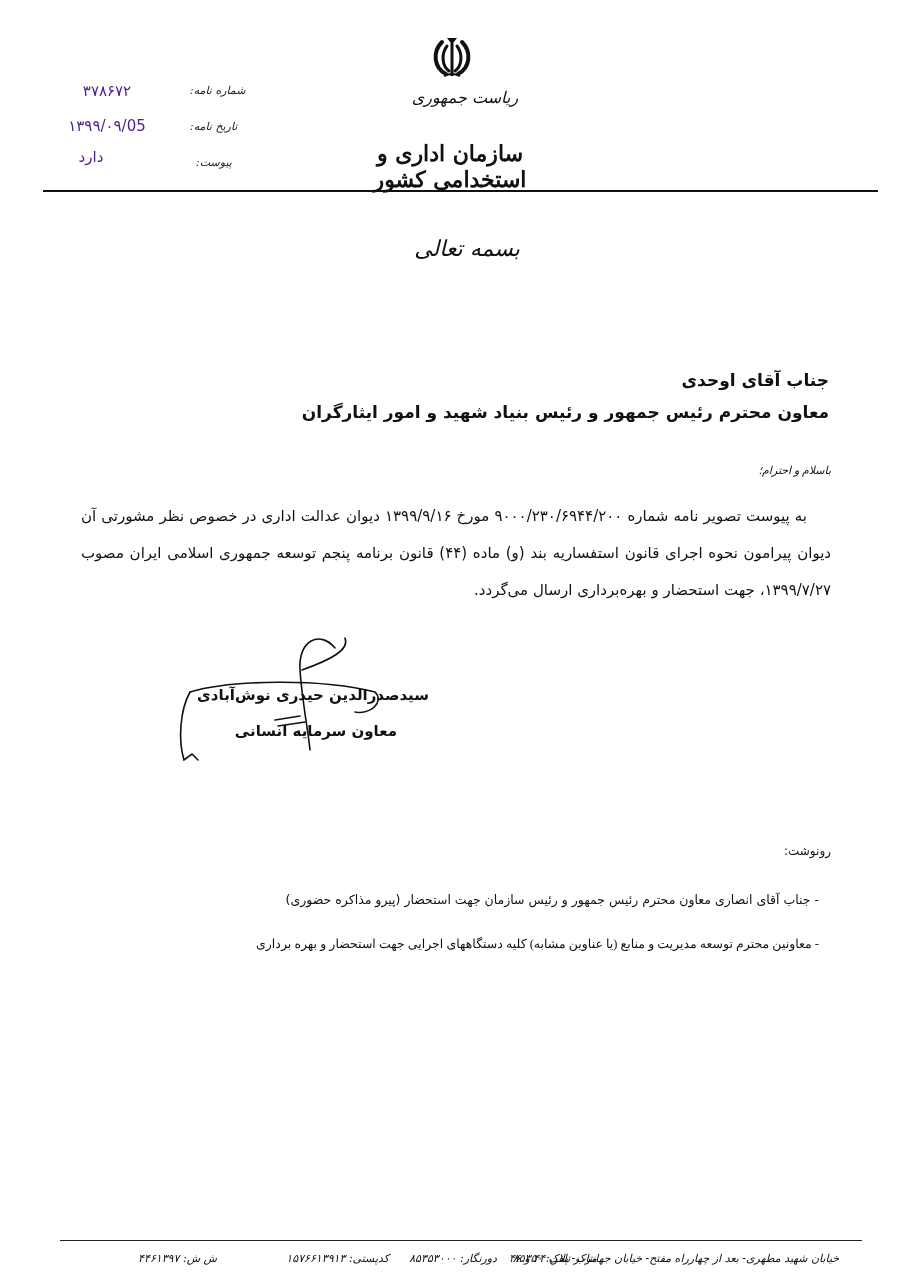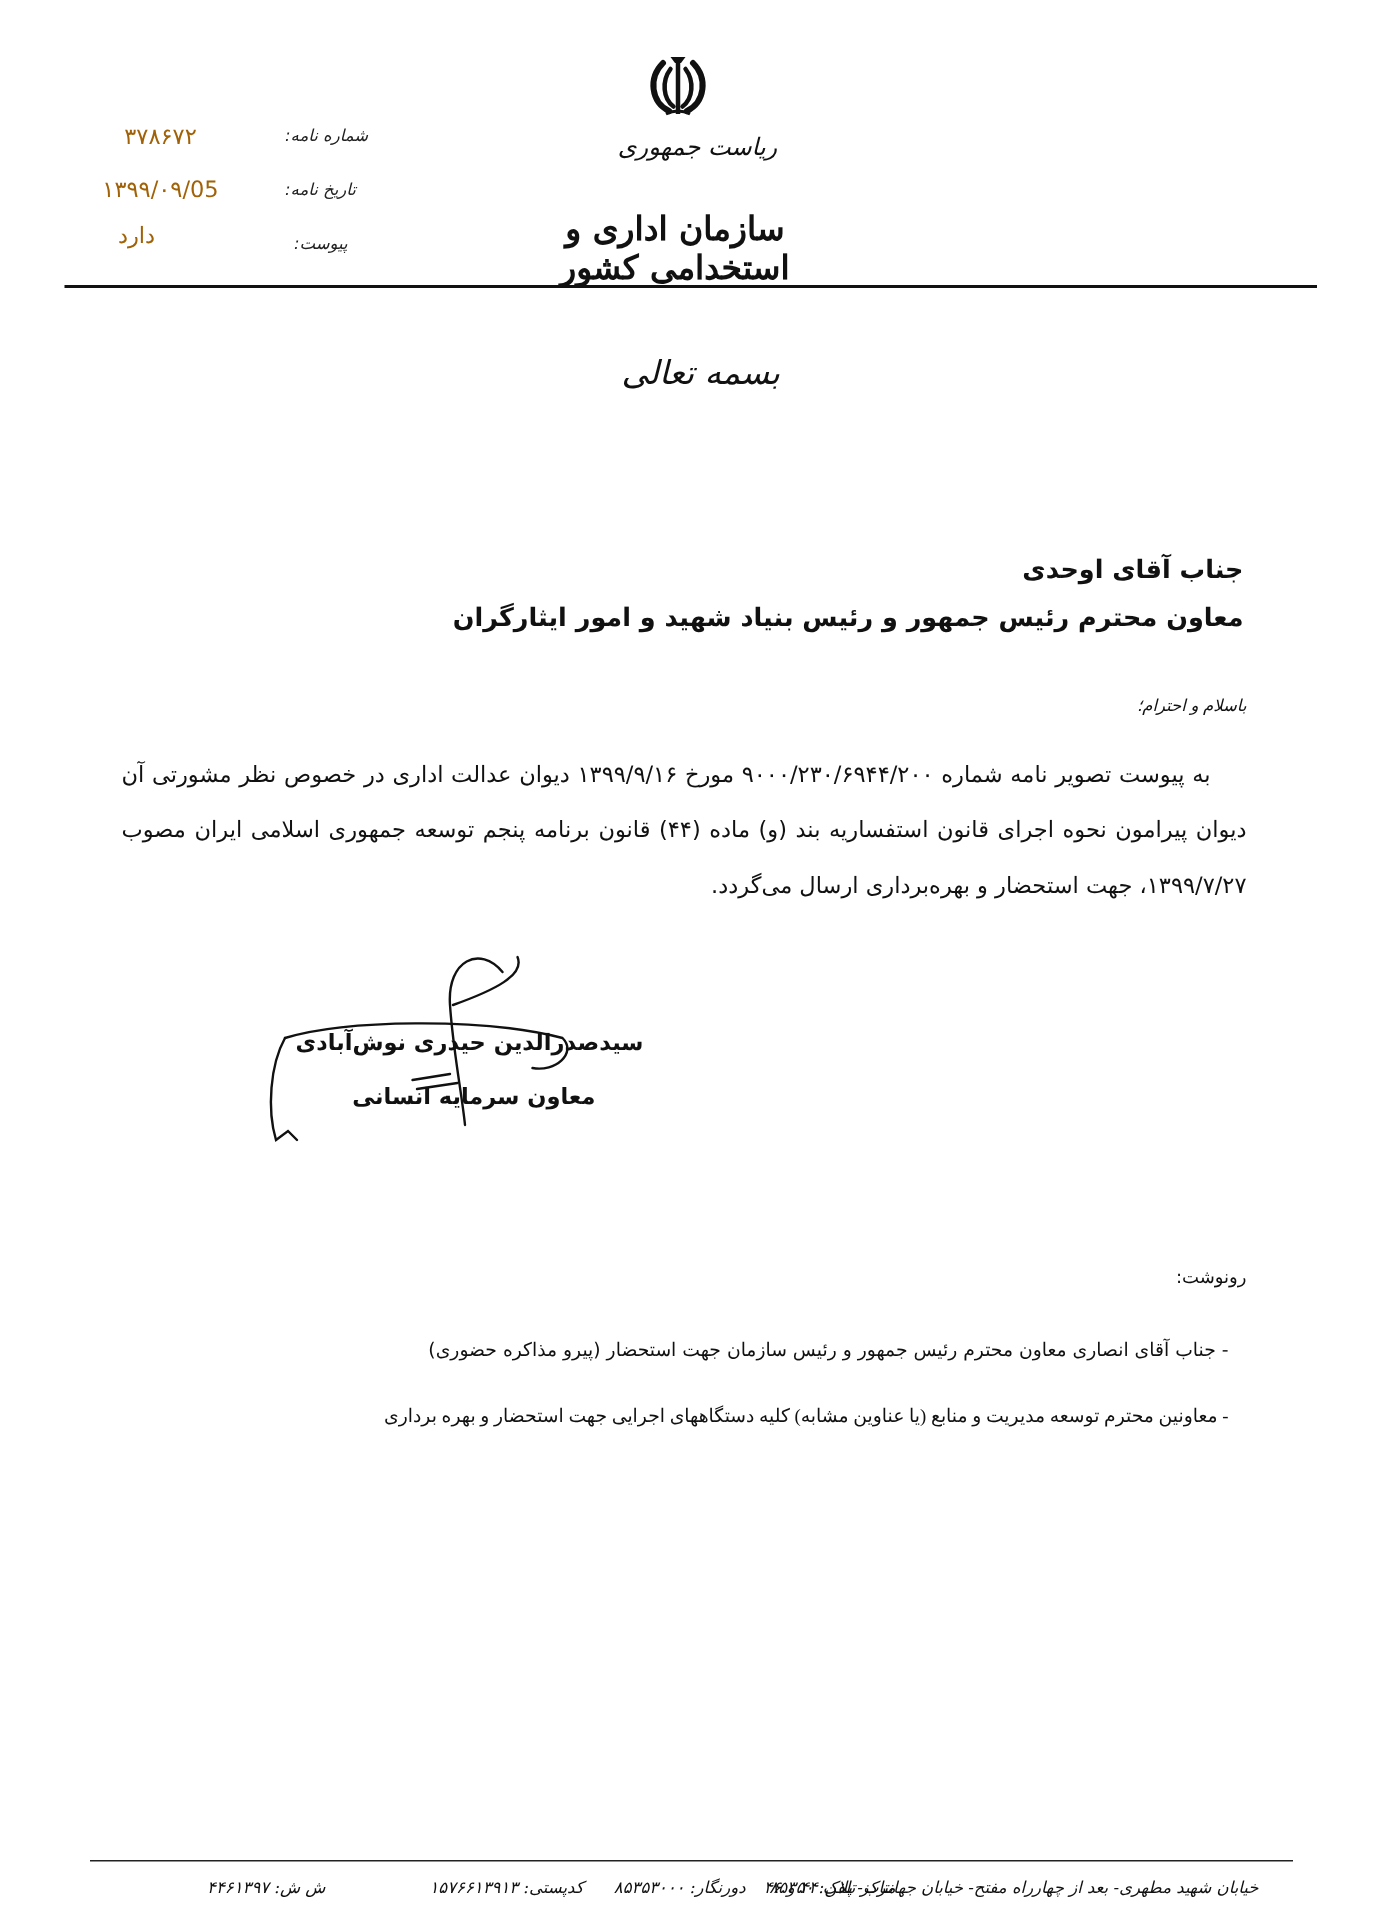--- a/index.html
+++ b/index.html
@@ -5,35 +5,35 @@
   html, body { margin:0; padding:0; }
   body {
     width:917px; height:1280px; background:#ffffff; position:relative; overflow:hidden;
     font-family:"DejaVu Sans", sans-serif; color:#111;
   }
   .abs { position:absolute; }
   .rtl { direction:rtl; unicode-bidi:plaintext; }
 
   
   .meta-label { font-size:11px; font-style:italic; color:#222; right:auto; }
-  .meta-value { font-size:15px; color:#a16207; text-align:center; width:110px; }
+  .meta-value { font-size:15px; color:#4c1d95; text-align:center; width:110px; }
 
   
   .emblem { left:428px; top:34px; width:48px; height:46px; }
 
   .org-top { left:400px; top:88px; width:130px; text-align:center; font-size:16px; font-style:italic; font-family:"DejaVu Serif", serif; }
   .org-main { left:345px; top:140px; width:210px; text-align:center; font-size:22px; font-weight:bold; font-family:"DejaVu Serif", serif; }
 
   .hr-top { left:43px; top:190px; width:835px; height:2px; background:#111; }
   .hr-bottom { left:60px; top:1240px; width:802px; height:1px; background:#222; }
 
   .invocation { left:390px; top:236px; width:130px; text-align:right; font-size:22px; font-style:italic; font-family:"DejaVu Serif", serif; }
 
   .recipient { right:88px; font-size:17px; font-weight:bold; text-align:right; white-space:nowrap; }
-  .greeting { right:86px; top:464px; font-size:11px; font-style:italic; font-family:Liberation Sans, sans-serif; }
+  .greeting { right:86px; top:464px; font-size:11px; font-style:italic; font-family:Liberation Serif, serif; }
 
   .body-para { right:86px; top:498px; width:750px; font-size:15px; line-height:37px; text-align:justify; text-align-last:right; }
 
   .sign-name { right:488px; top:686px; font-size:15px; font-weight:bold; white-space:nowrap; }
   .sign-title { right:520px; top:722px; font-size:15px; font-weight:bold; white-space:nowrap; }
   .signature { left:170px; top:630px; width:270px; height:150px; pointer-events:none; }
 
   .cc-title { right:86px; top:844px; font-size:12px; }
   .cc-item { right:98px; font-size:12.5px; white-space:nowrap; }
 

